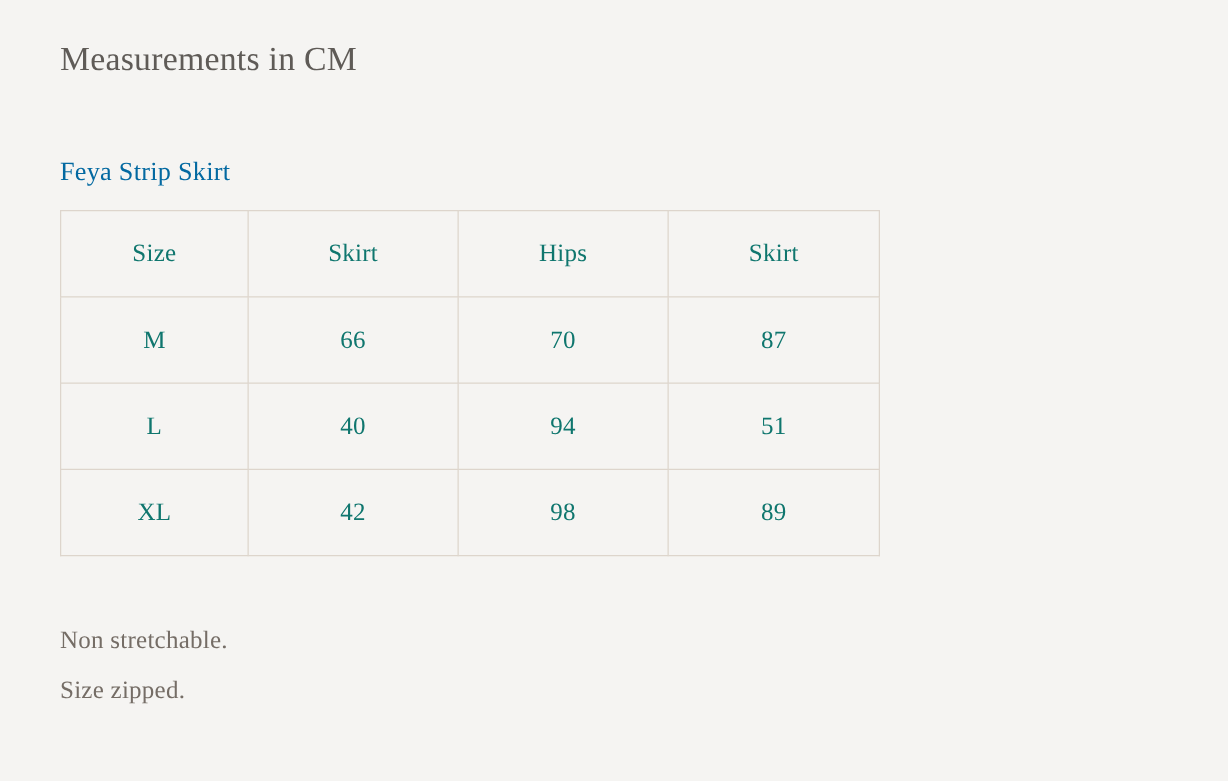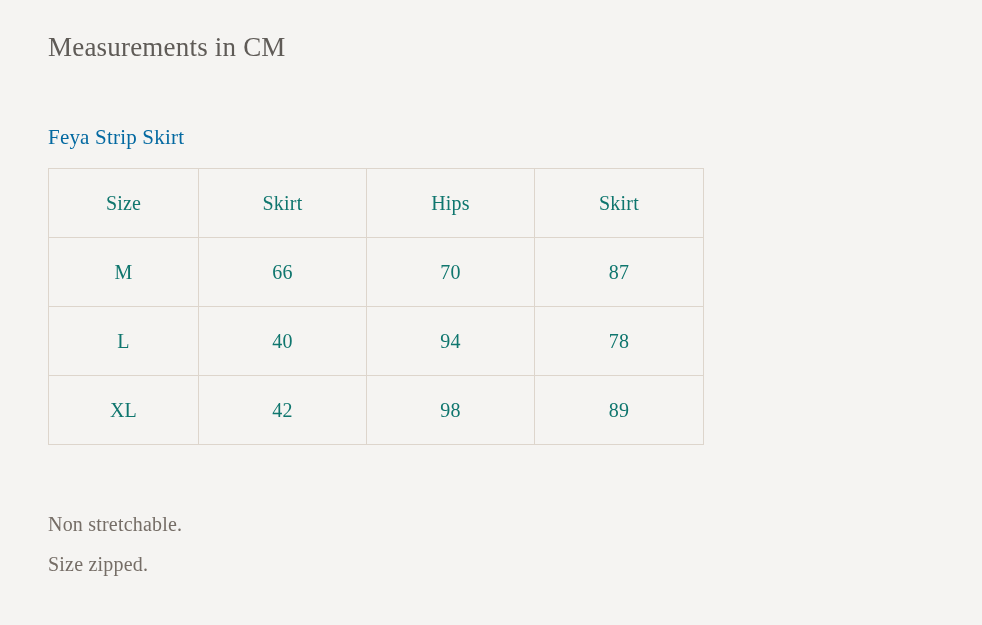--- a/index.html
+++ b/index.html
@@ -55,21 +55,21 @@
     font-size: 20px;
   }
   table.size-table td {
     font-size: 20px;
   }
   table.size-table col.c0 { width: 150px; }
   table.size-table col.c1 { width: 168px; }
   table.size-table col.c2 { width: 168px; }
   table.size-table col.c3 { width: 169px; }
   .notes {
-    margin-top: 60px;
+    margin-top: 48px;
     font-size: 20px;
     color: #756d66;
     line-height: 1.99;
     letter-spacing: 0.2px;
   }
   .notes div {
     white-space: nowrap;
   }
 </style>
 </head>
@@ -100,21 +100,21 @@
       <tr>
         <td>M</td>
         <td>66</td>
         <td>70</td>
         <td>87</td>
       </tr>
       <tr>
         <td>L</td>
         <td>40</td>
         <td>94</td>
-        <td>78</td>
+        <td>51</td>
       </tr>
       <tr>
         <td>XL</td>
         <td>42</td>
         <td>98</td>
         <td>89</td>
       </tr>
     </tbody>
   </table>
 

